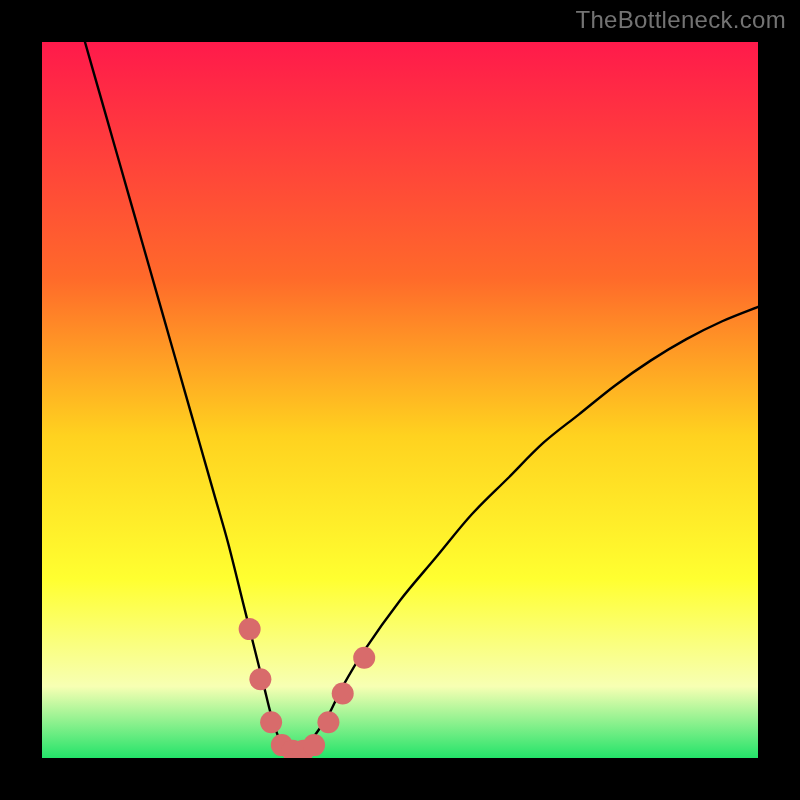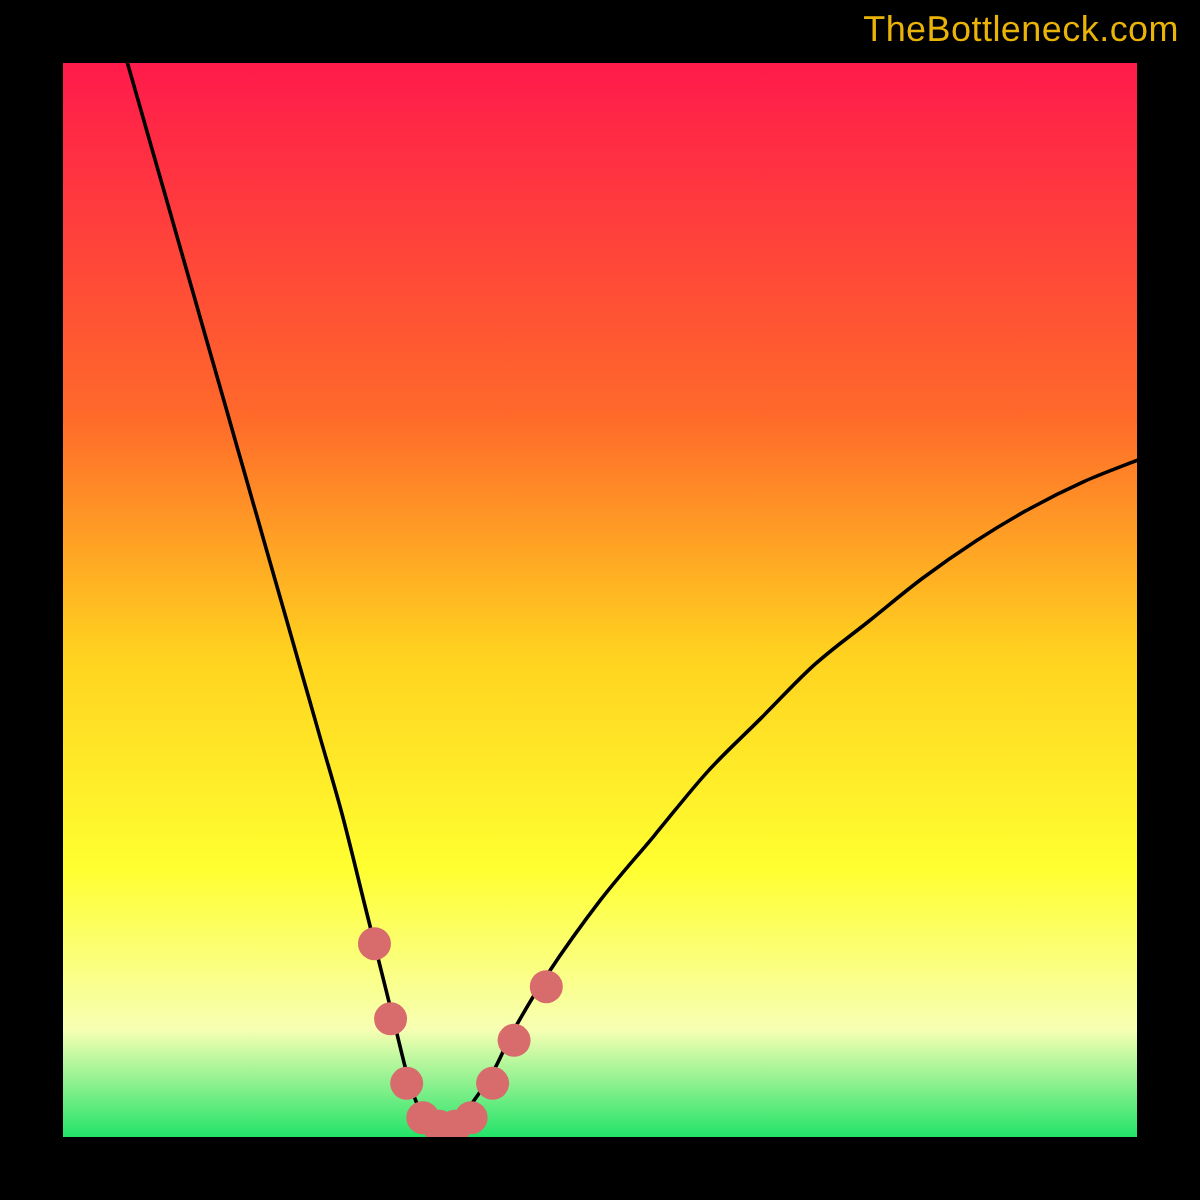--- a/index.html
+++ b/index.html
@@ -1,18 +1,18 @@
 <!DOCTYPE html>
 <html><head>
 <meta charset="utf-8">
 <style>
   html,body{margin:0;padding:0}
   body{width:800px;height:800px;background:#000;position:relative;font-family:Arial,Helvetica,sans-serif}
   .chart-area{position:absolute;left:42px;top:42px;width:716px;height:716px;overflow:hidden}
-  .watermark{position:absolute;top:6px;right:14px;color:#eab308;font-size:24px;font-weight:500;letter-spacing:.3px;z-index:10}
+  .watermark{position:absolute;top:6px;right:14px;color:#737373;font-size:24px;font-weight:500;letter-spacing:.3px;z-index:10}
   svg{display:block}
 </style>
 </head>
 <body>
 
 <div class="watermark">TheBottleneck.com</div>
 
 <div class="chart-area">
   <svg id="svg-chart" width="716" height="716" viewBox="0 0 716 716" preserveAspectRatio="none">
     <defs>

